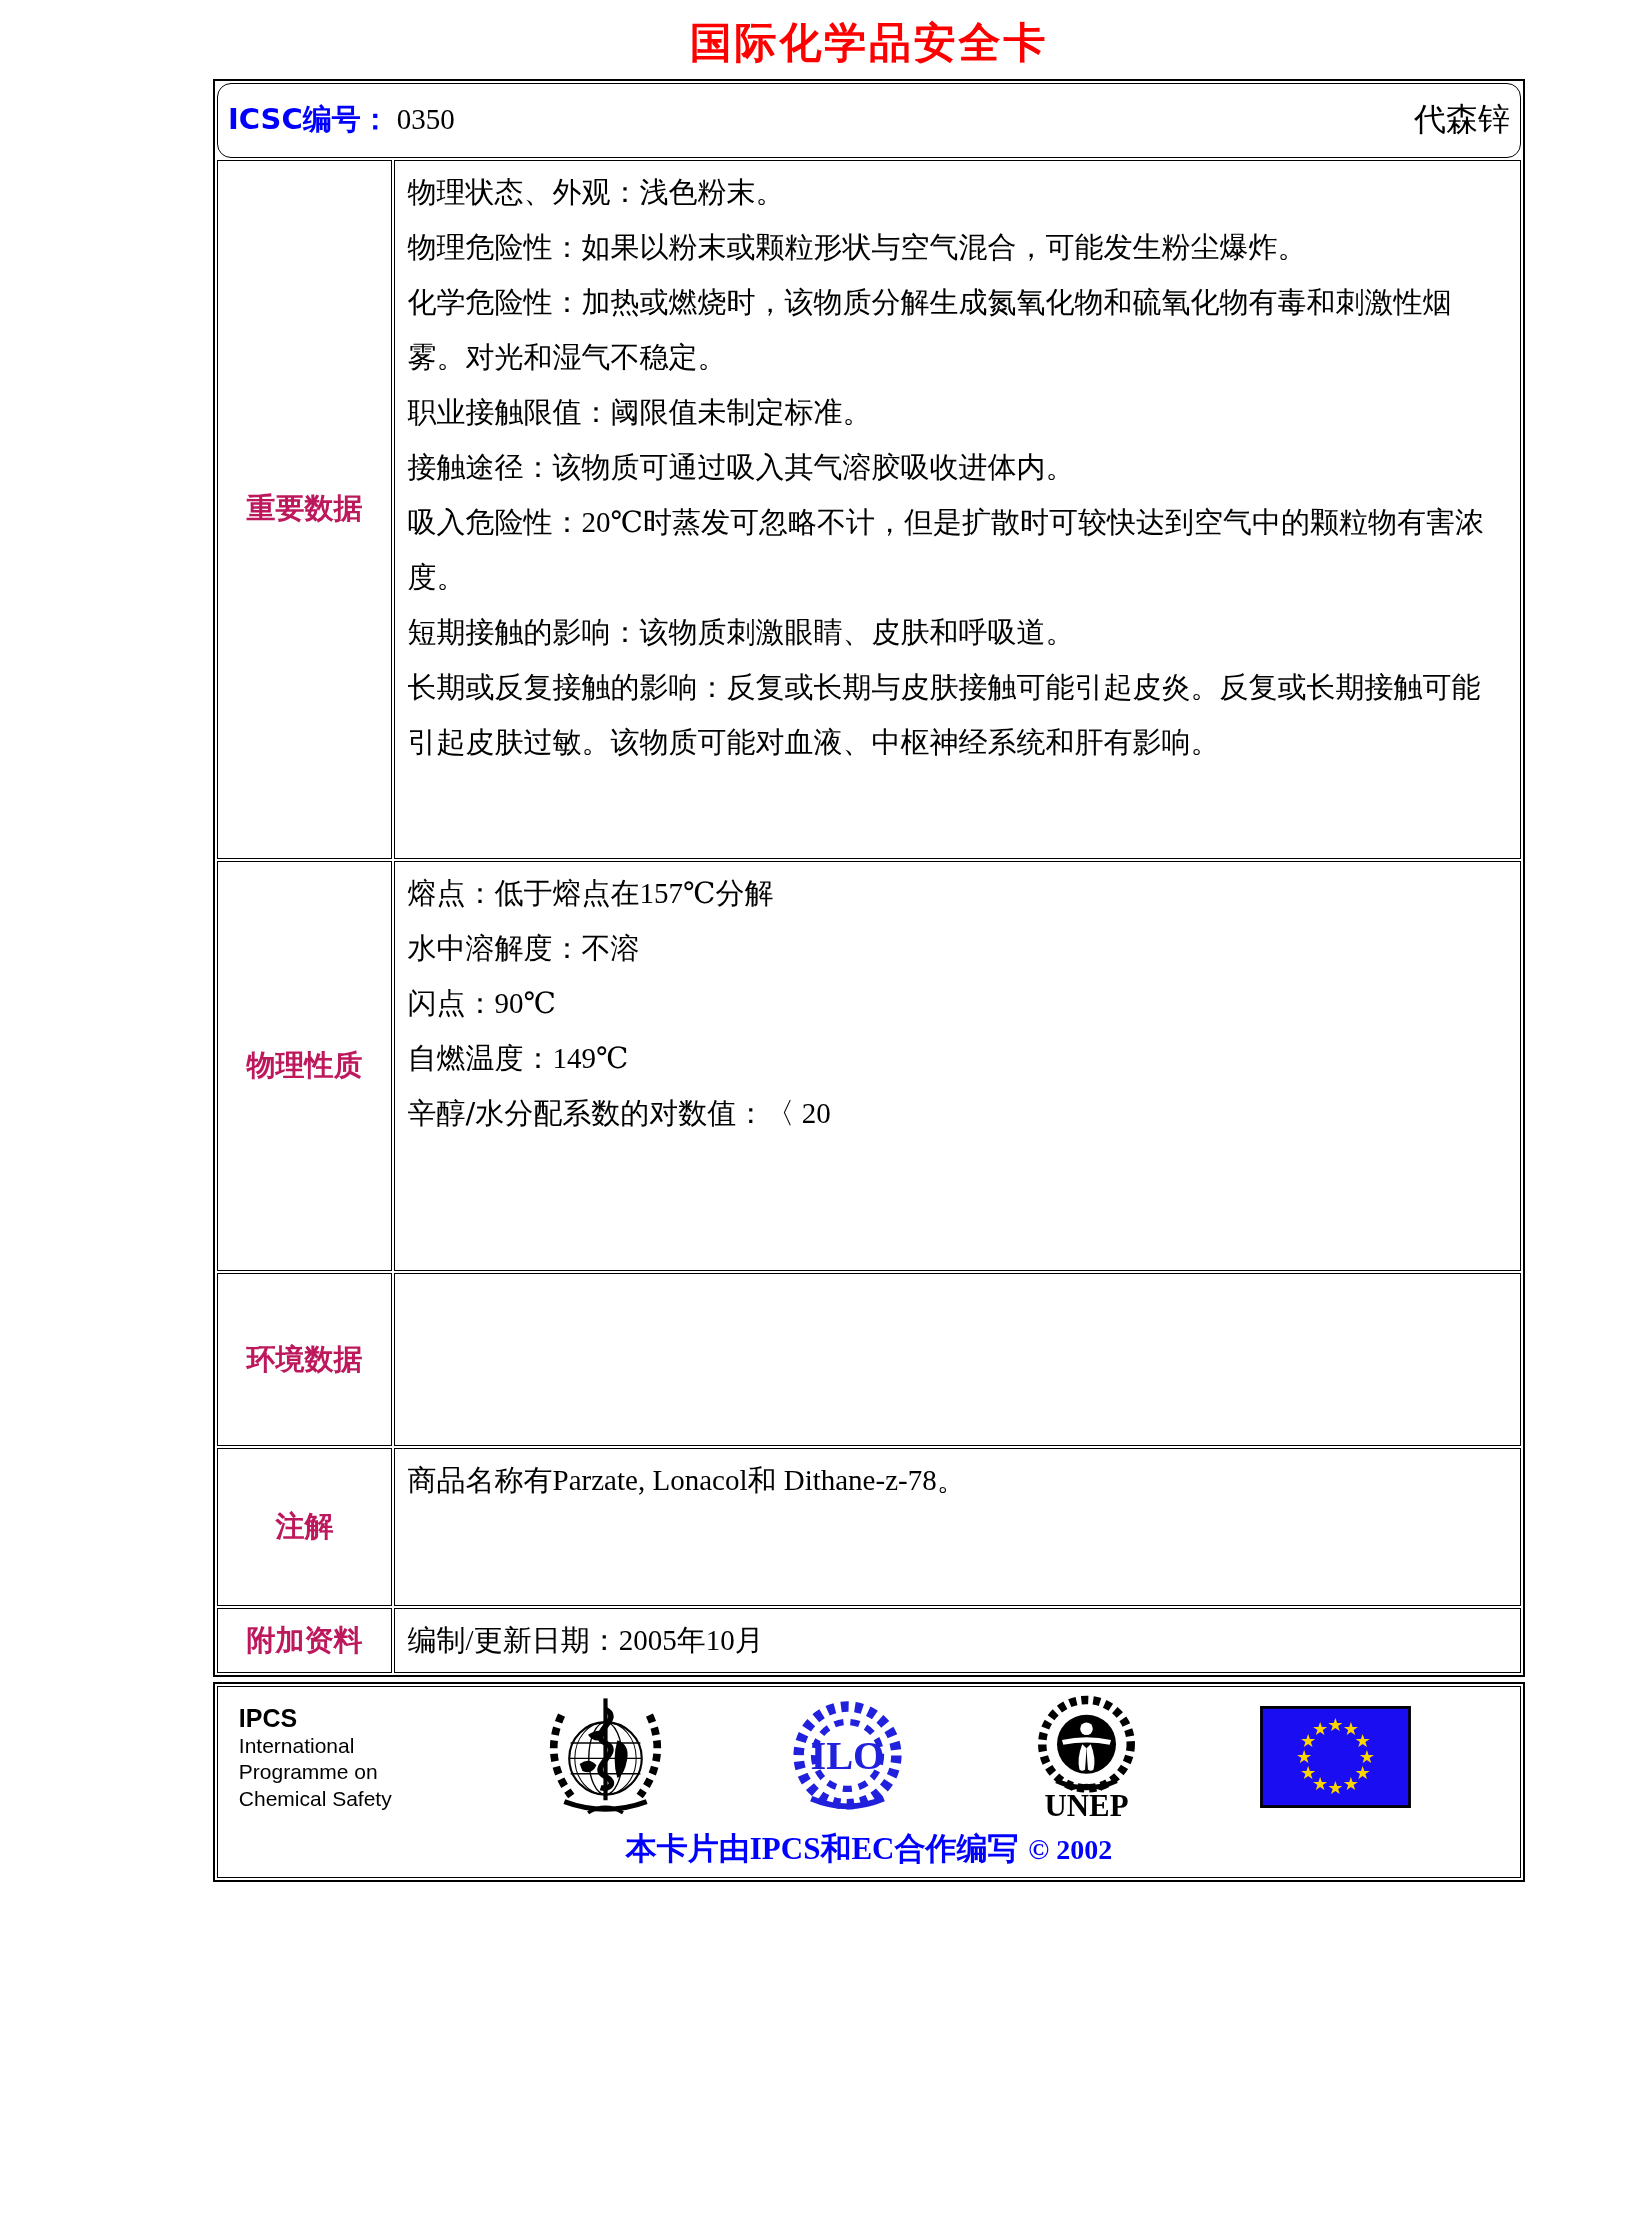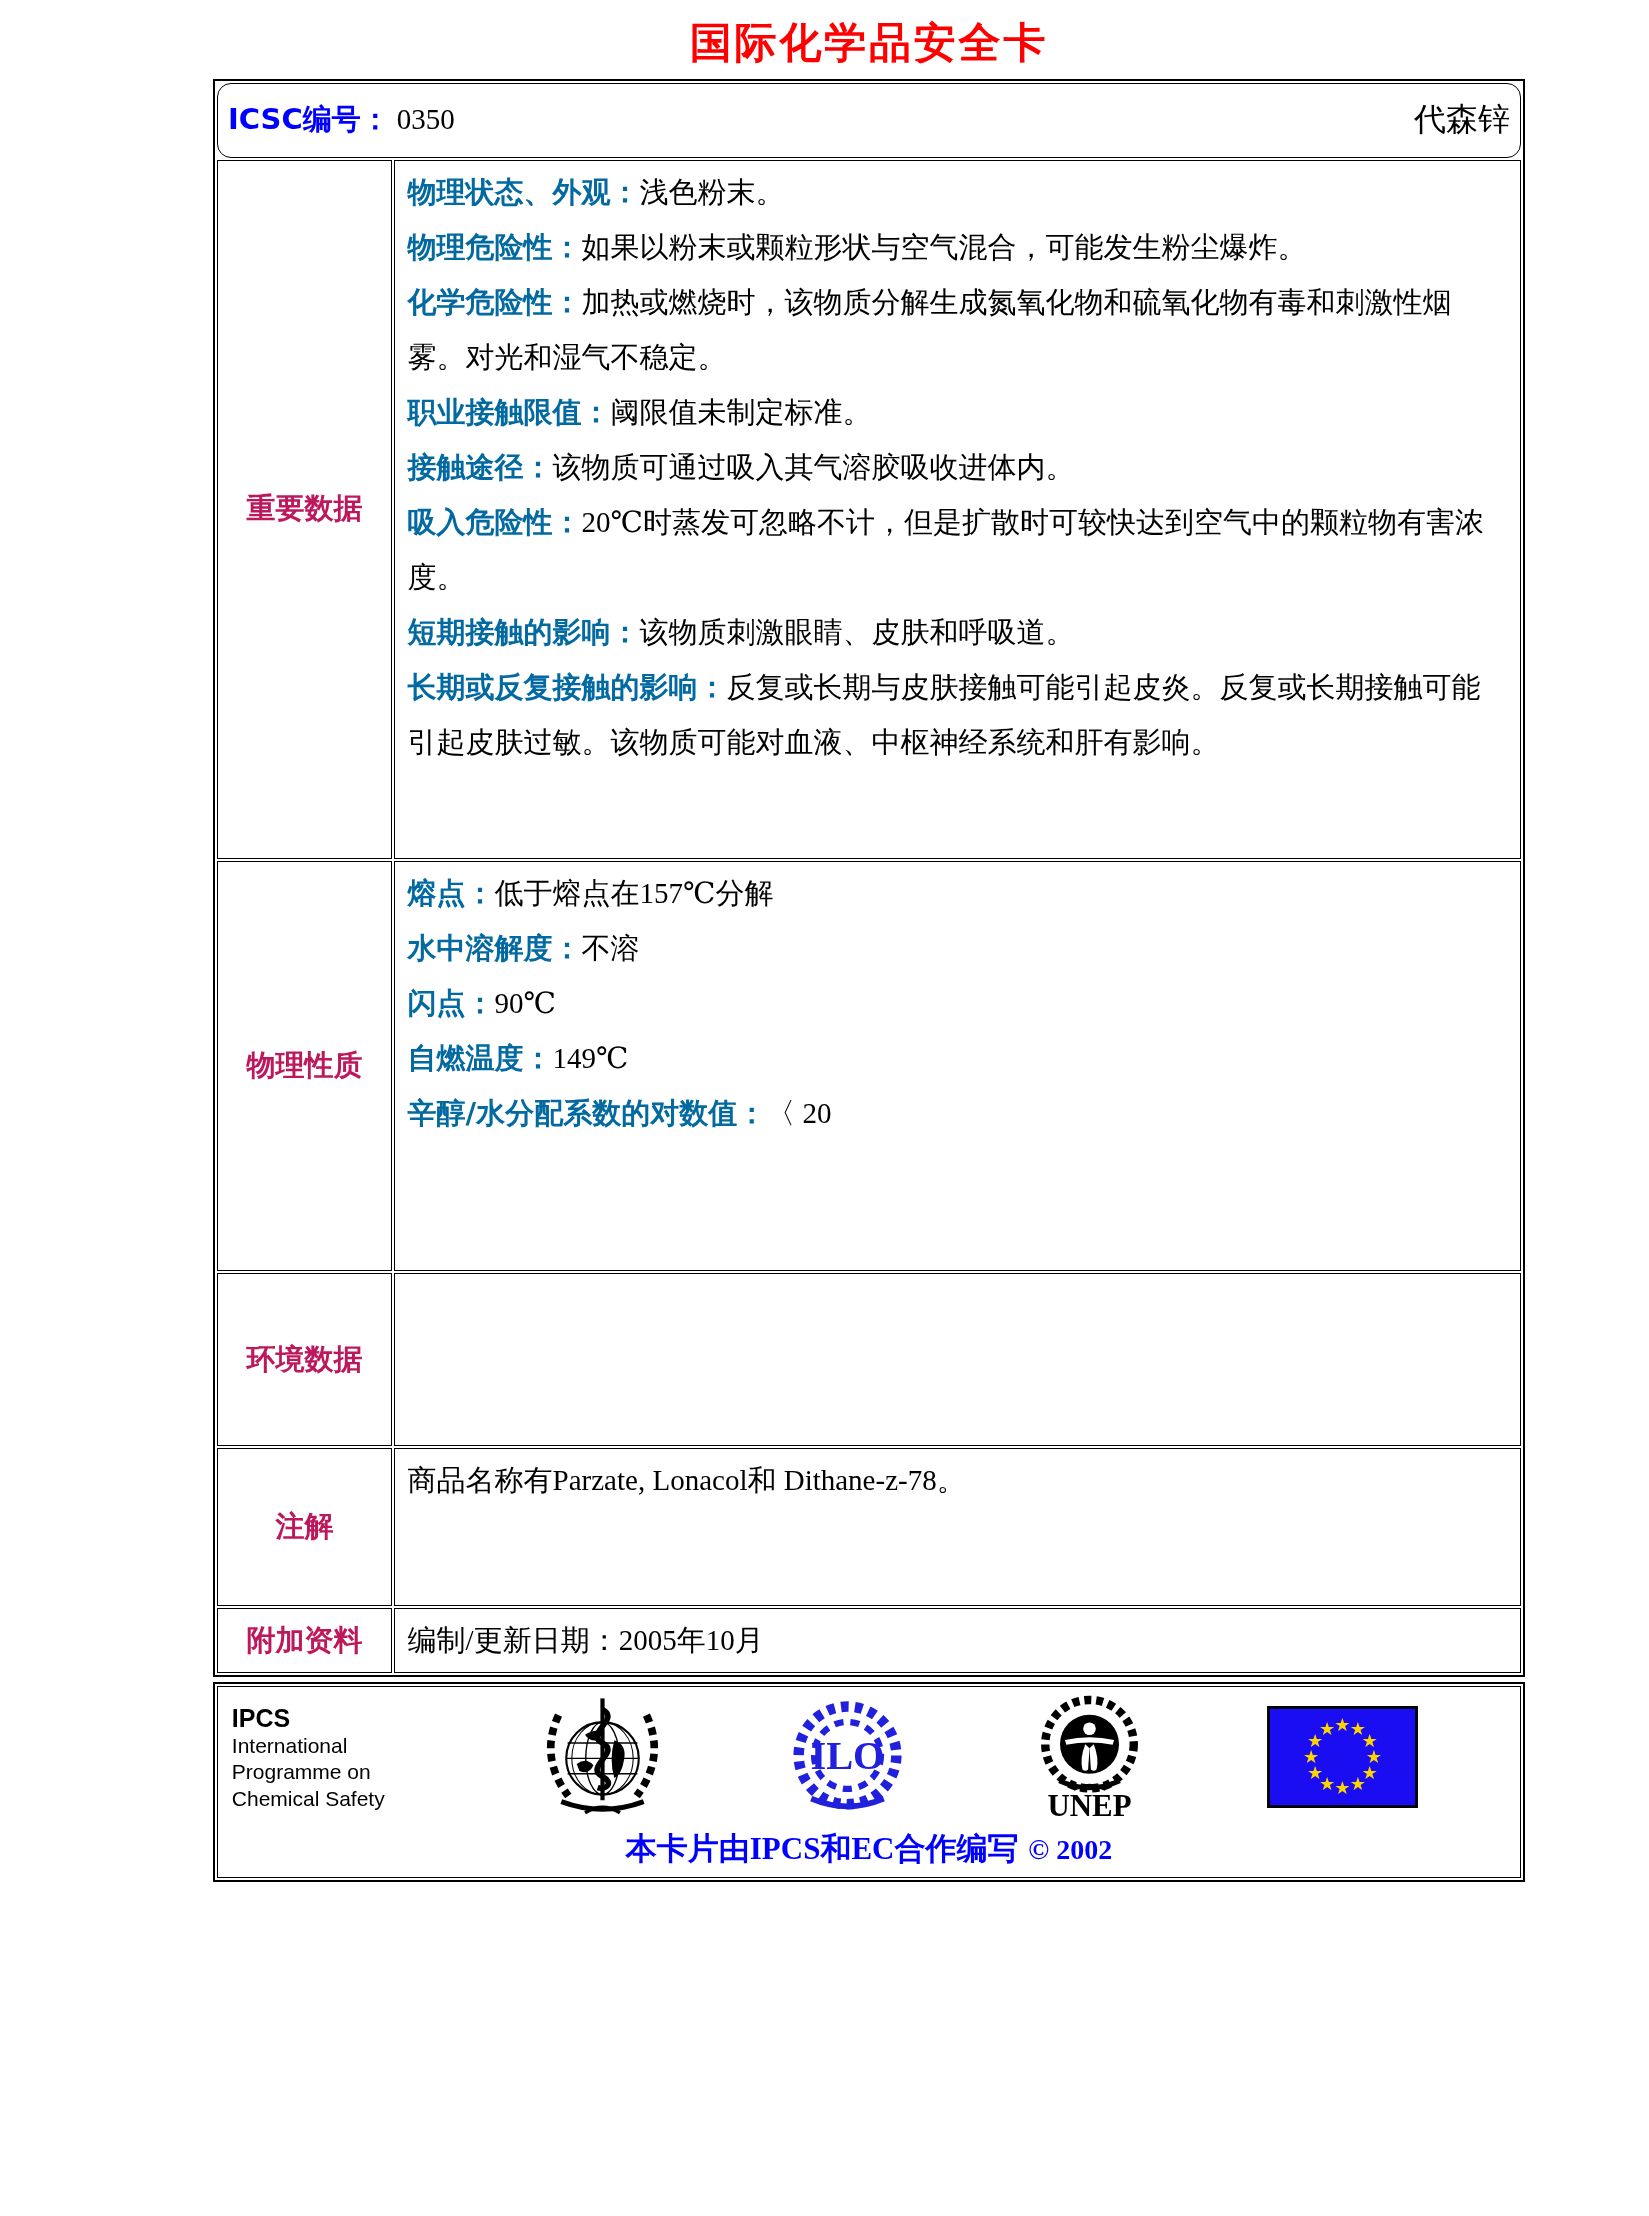--- a/index.html
+++ b/index.html
@@ -15,23 +15,23 @@
     color:#be185d;font-weight:bold;font-size:29px;
     font-family:"DejaVu Sans","Liberation Sans",sans-serif;}
   td.content-cell{vertical-align:top;padding:4.2px 12.6px;font-size:29px;line-height:55px;}
   td.header-cell{padding:7px 10px;height:59px;vertical-align:middle;border-radius:14px;}
   .header-flex{display:flex;justify-content:space-between;align-items:center;}
   .icsc-label{color:#0000FF;font-weight:bold;font-size:29px;
     font-family:"DejaVu Sans","Liberation Sans",sans-serif;}
   .icsc-number{font-size:29px;margin-left:7px;}
   .chem-name{font-size:32px;}
   p.line{margin:0;}
-  span.k{color:#0369a1;font-weight:bold;
+  span.k{color:#000000;font-weight:normal;
     font-family:"DejaVu Sans","Liberation Sans",sans-serif;margin-top:15px;}
-  td.logos-cell{height:176px;padding:7px 4px;vertical-align:middle;}
+  td.logos-cell{height:176px;padding:7px 11px;vertical-align:middle;}
   .logos-row{display:flex;align-items:center;justify-content:space-between;
     padding:0 98px 0 9.8px;height:125px;}
   .ipcs-block{font-family:"Liberation Sans","DejaVu Sans",sans-serif;width:189px;}
   .ipcs-name{font-weight:bold;font-size:25px;line-height:29px;}
   .ipcs-line{font-size:21px;line-height:26.6px;}
   .logo{display:inline-block;}
   .caption-line{text-align:center;margin-top:9.8px;color:#0000FF;font-size:31px;line-height:36px;}
   .caption-main{font-weight:bold;}
   .caption-year{font-weight:bold;font-size:28px;margin-left:9.8px;}
   td.legal-cell{height:46px;vertical-align:middle;padding:7px 9.8px;font-size:28px;}

